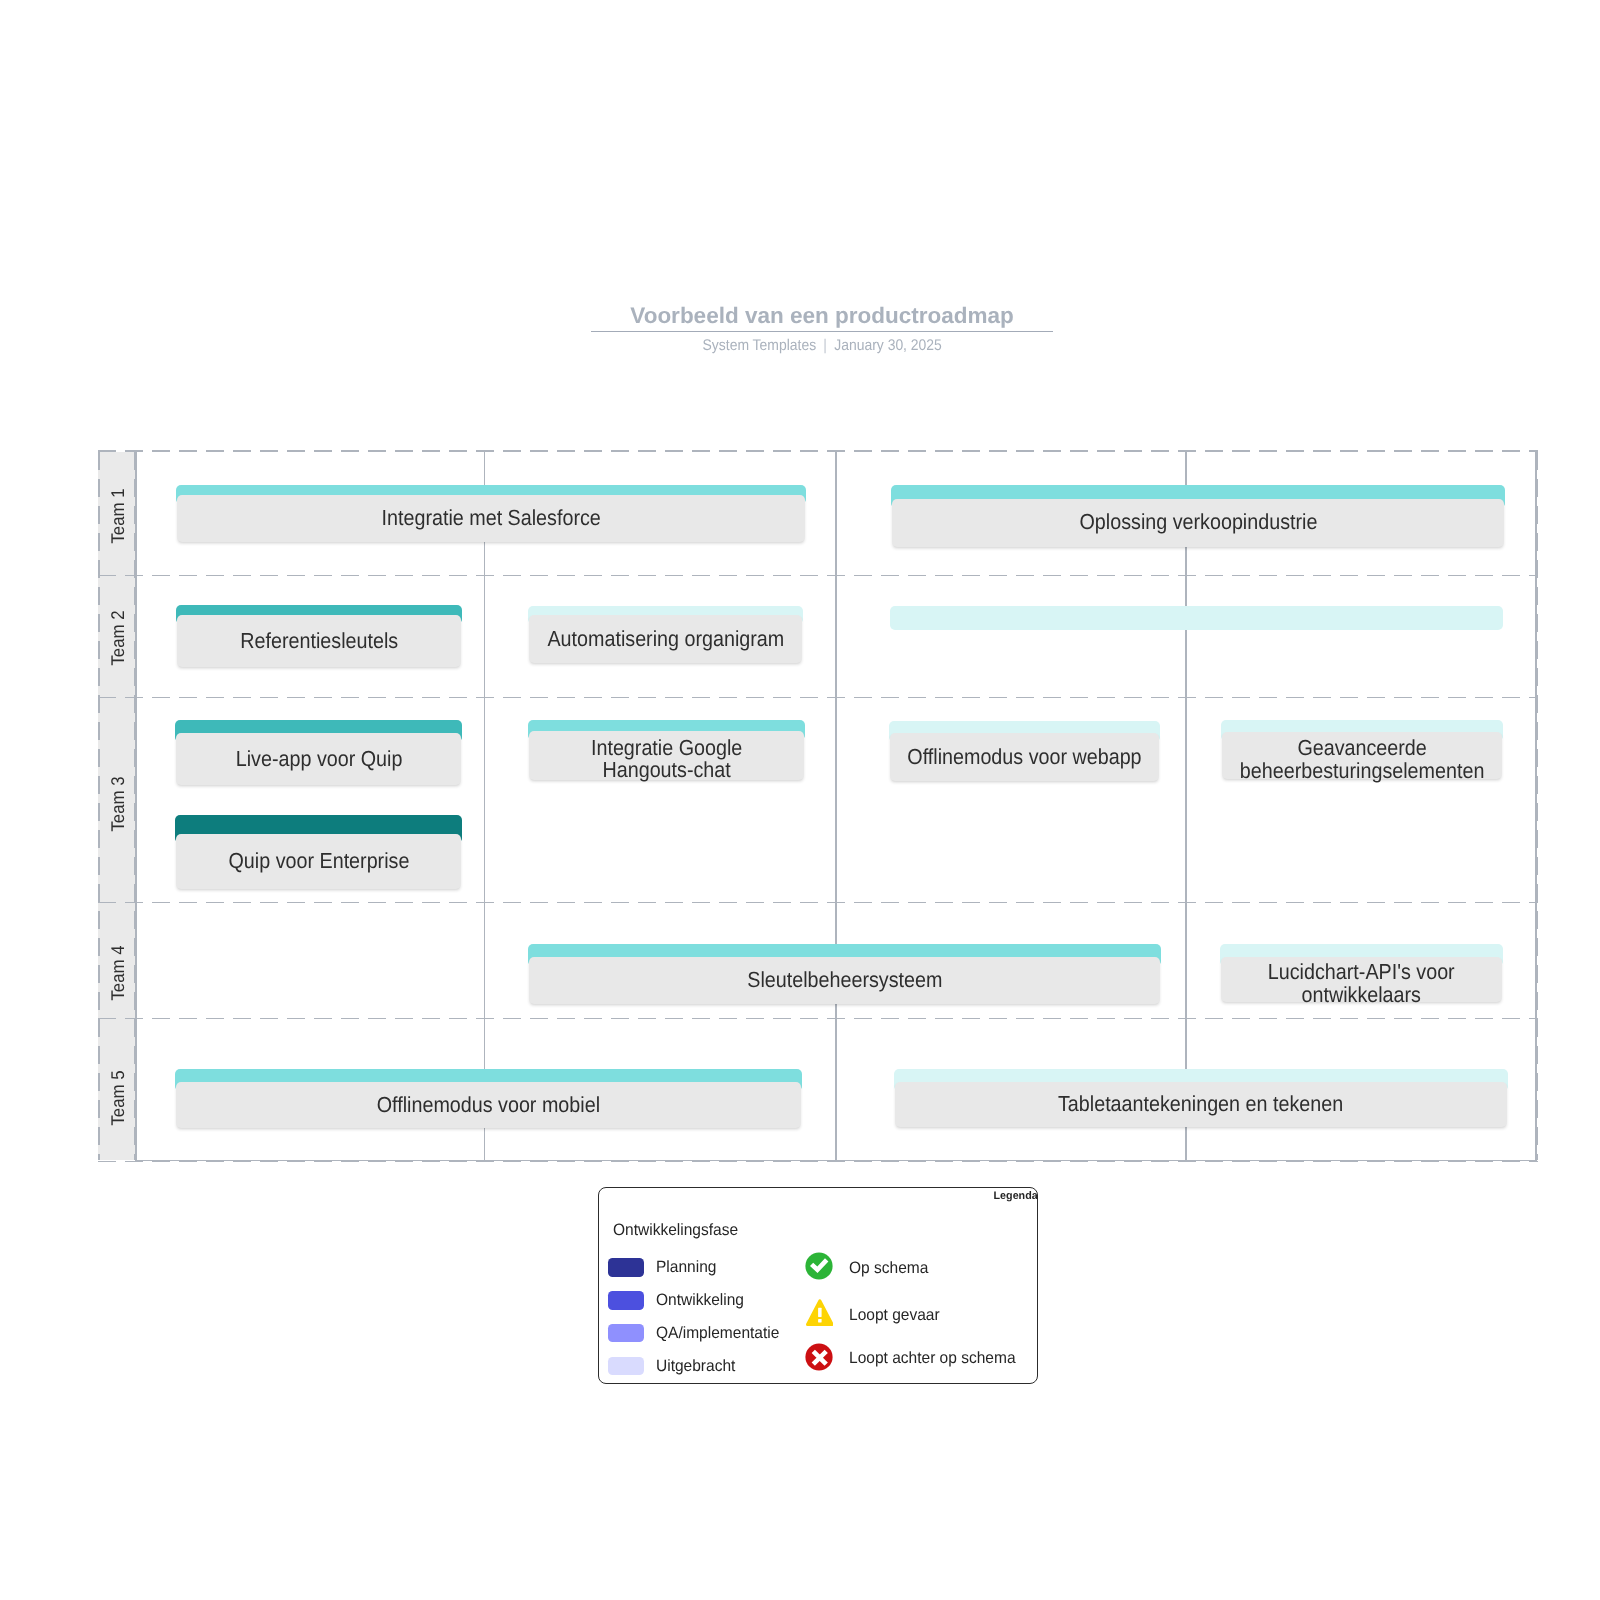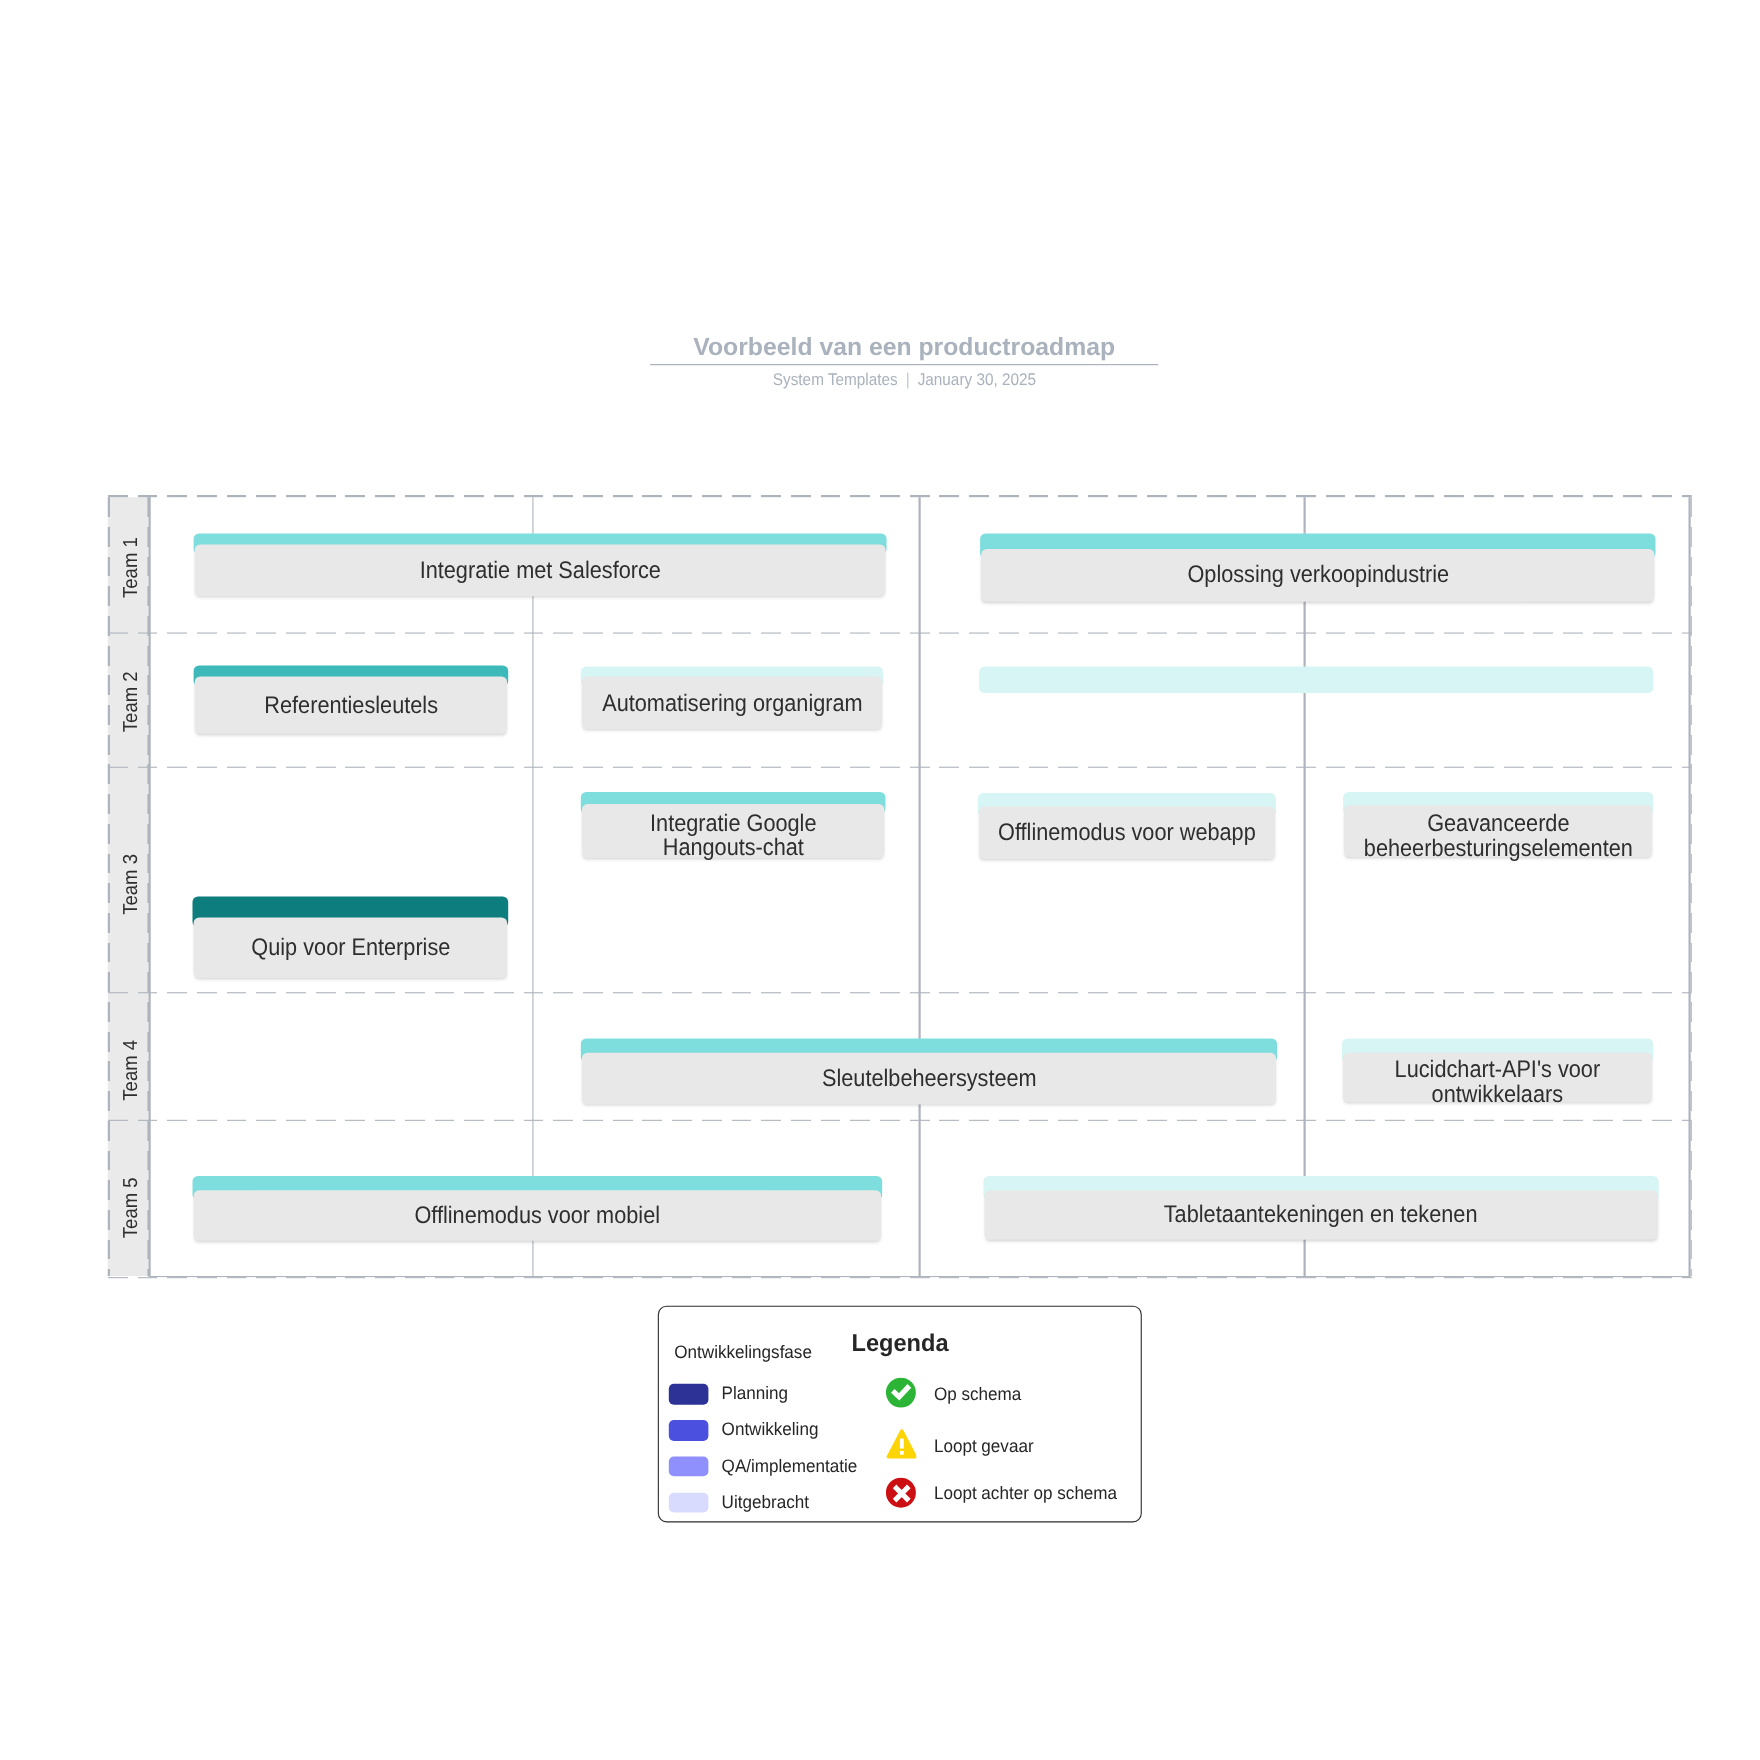--- a/index.html
+++ b/index.html
@@ -46,22 +46,22 @@
   .task .body{position:absolute;left:1.0px;right:1.0px;bottom:0;top:auto;border-radius:5px;
      background:#E8E8E8;display:flex;align-items:center;justify-content:center;
      box-shadow:0 2px 3.5px -1.5px rgba(0,0,0,.20);}
   .task .label{font-size:21.8px;color:#2E2E2E;text-align:center;line-height:1.033;
      white-space:pre;transform:scaleX(.905);}
   .task .label.two-line{transform:scaleX(.905) translateY(4px);}
 
   
   #legend{left:597.6px;top:1140.7px;width:440px;height:197.8px;
      background:#ffffff;border:1.25px solid #2C2C2C;border-radius:8px;}
-  #legend-title{position:absolute;left:0;top:20px;width:440px;text-align:center;
-     font-size:22px;font-weight:bold;color:#262626;}
+  #legend-title{position:absolute;left:0;top:2px;width:440px;text-align:right;
+     font-size:11px;font-weight:bold;color:#262626;}
   #legend-title span{display:inline-block;transform:scaleX(.975);}
   #legend-phase-heading{position:absolute;left:14.2px;top:33.1px;font-size:16.4px;color:#262626;
      transform:scaleX(.947);transform-origin:left center;white-space:nowrap;}
   .lg-swatch{position:absolute;left:9.1px;width:36px;height:18.5px;border-radius:4.6px;}
   .lg-phase-label{position:absolute;left:57.1px;font-size:16.4px;color:#262626;white-space:nowrap;
      transform:scaleX(.947);transform-origin:left center;}
   .lg-status-icon{position:absolute;left:206.5px;width:28px;height:28px;display:block;}
   .lg-status-label{position:absolute;left:250.4px;font-size:16.4px;color:#262626;white-space:nowrap;
      transform:scaleX(.947);transform-origin:left center;}
 </style>
@@ -122,20 +122,26 @@
       </div>
     </div>
   <div class="task" style="left:527.9px;top:559.7px;width:275.6px;height:57.3px">
       <div class="bar" style="height:18.7px;background:#D8F5F5"></div>
       <div class="body" style="height:47.599999999999994px">
         <div class="label">Automatisering organigram</div>
       </div>
     </div>
   <div class="task" style="left:889.6px;top:559.6px;width:613.3px;height:65.5px">
       <div class="bar" style="height:24.2px;background:#D8F5F5"></div>
+    </div>
+  <div class="task" style="left:175.4px;top:673.9px;width:286.5px;height:64.9px">
+      <div class="bar" style="height:21.9px;background:#3EB9B9"></div>
+      <div class="body" style="height:52.00000000000001px">
+        <div class="label">Live-app voor Quip</div>
+      </div>
     </div>
   <div class="task" style="left:528.1px;top:674.0px;width:276.9px;height:59.8px">
       <div class="bar" style="height:20.1px;background:#7EDEDE"></div>
       <div class="body" style="height:48.699999999999996px">
         <div class="label two-line">Integratie Google
 Hangouts-chat</div>
       </div>
     </div>
   <div class="task" style="left:888.8px;top:674.6px;width:271.5px;height:60.5px">
       <div class="bar" style="height:21.3px;background:#D8F5F5"></div>

